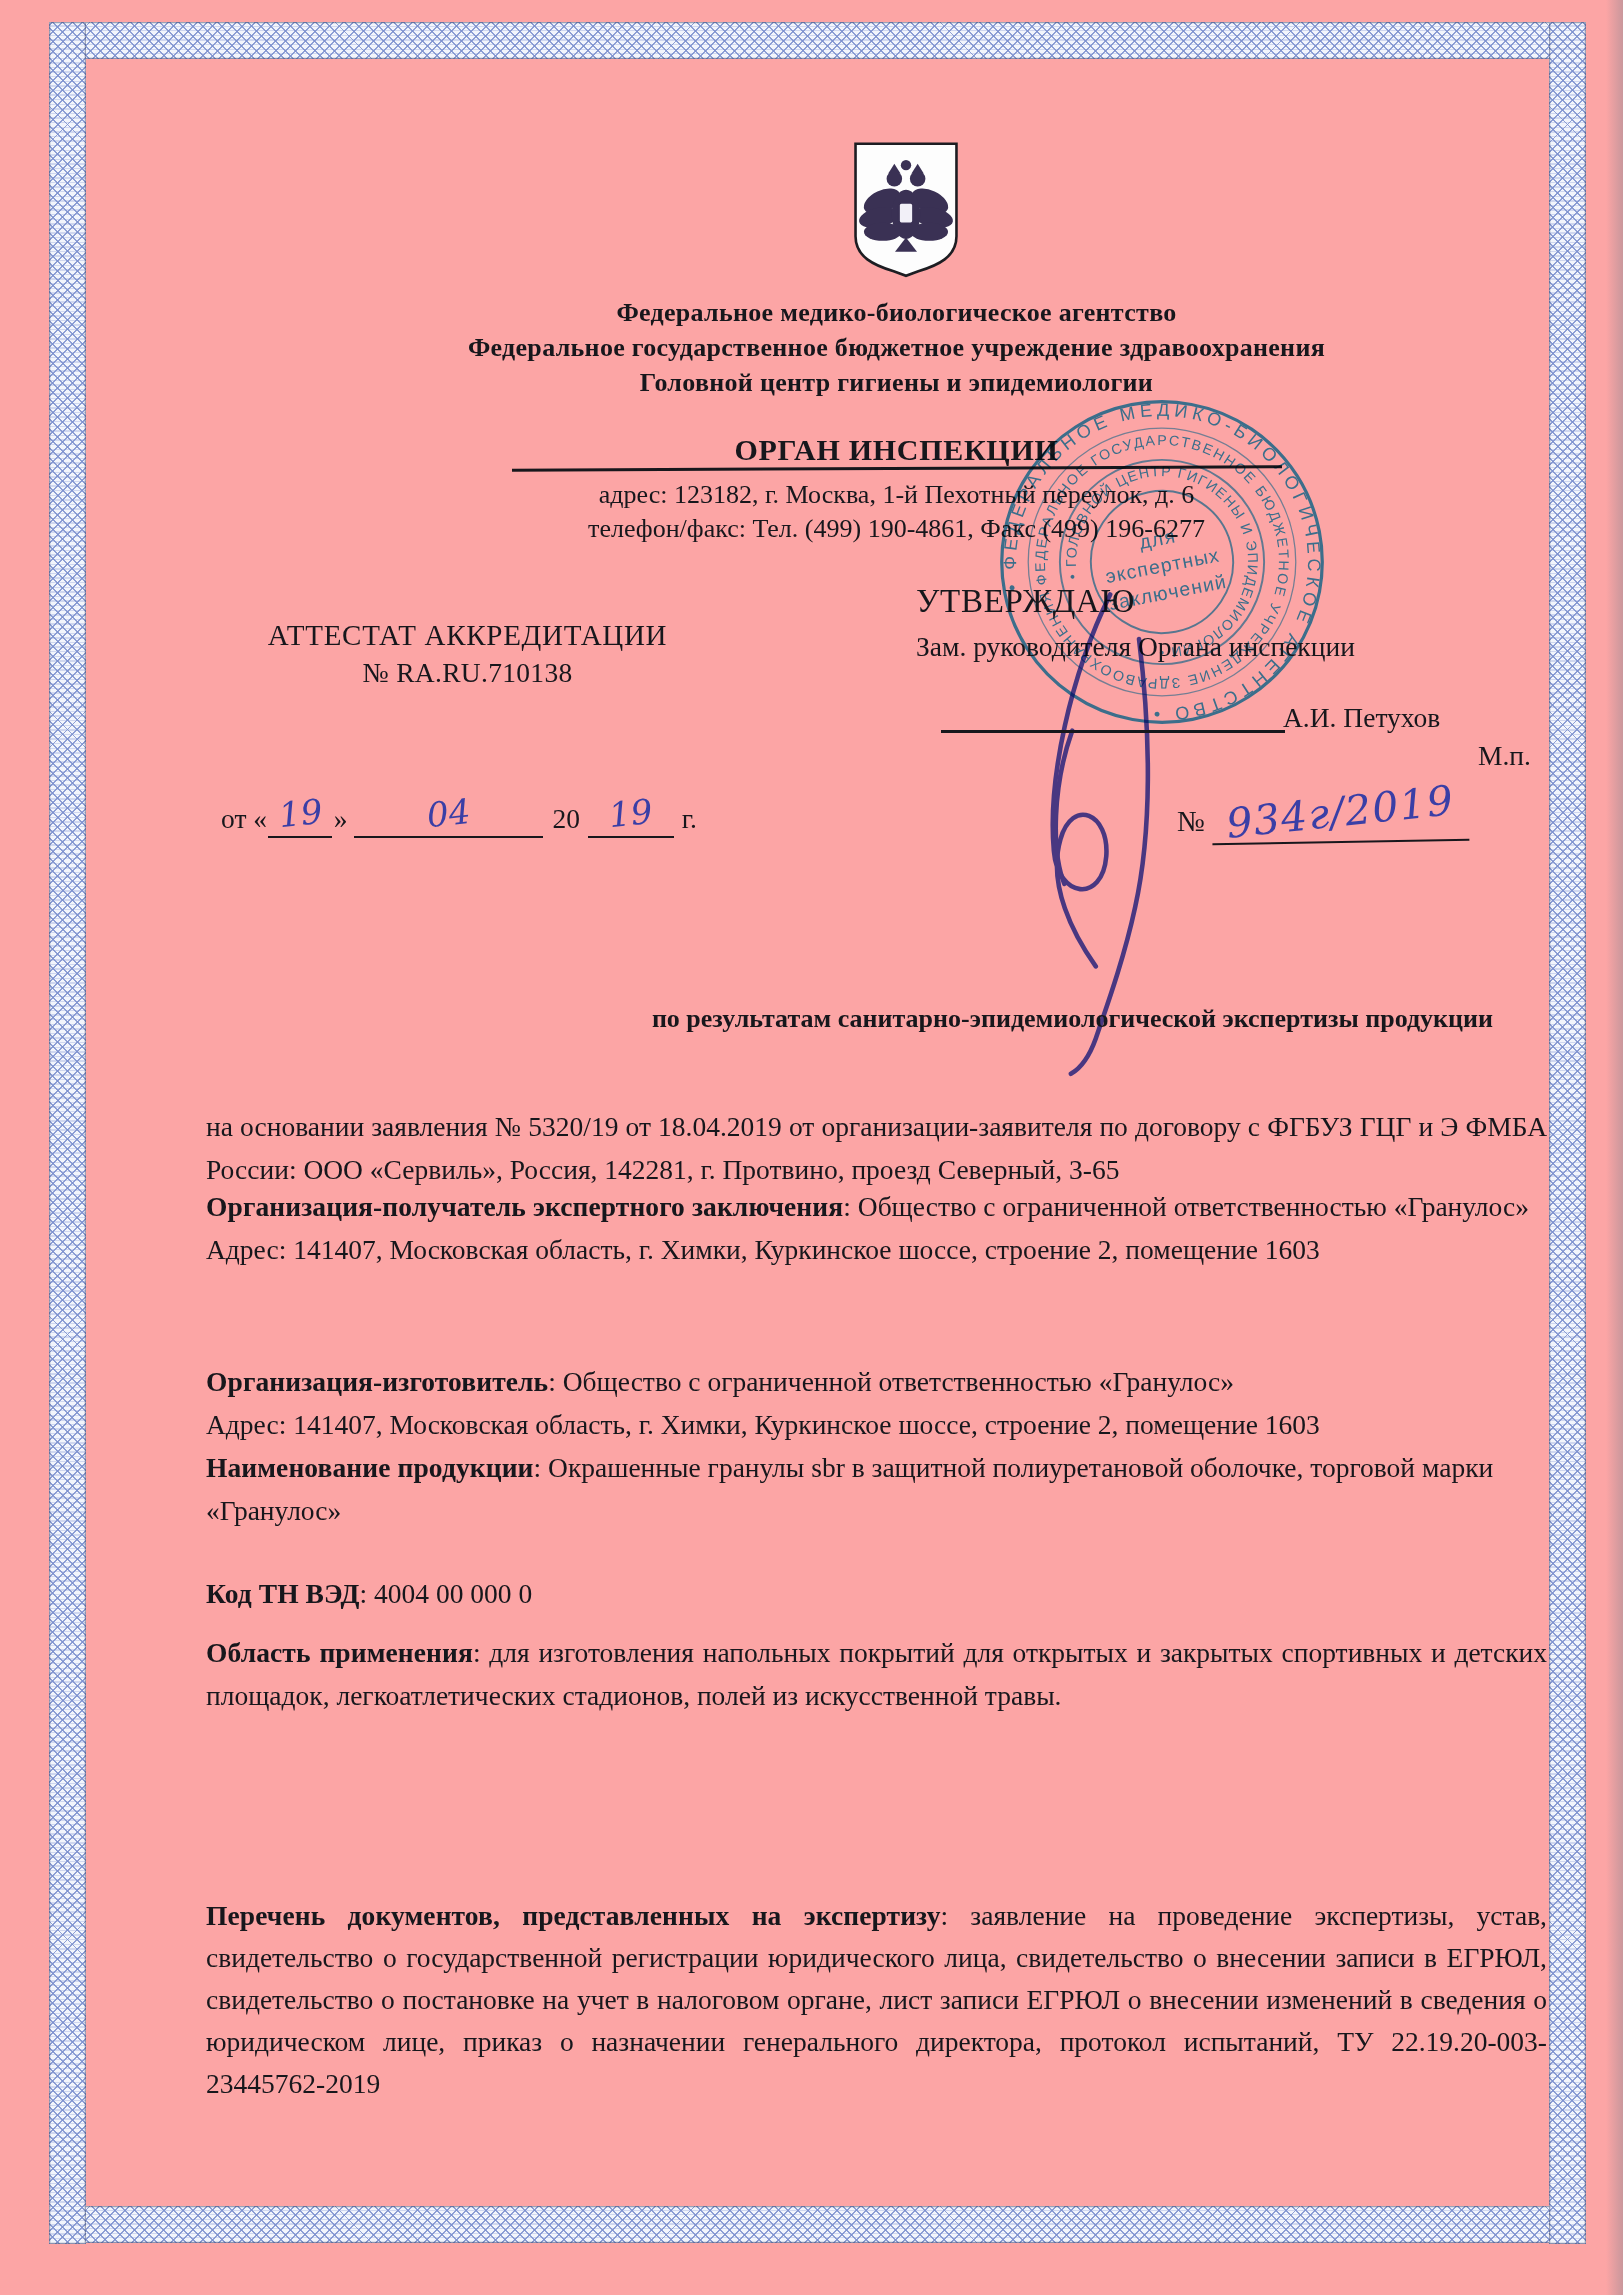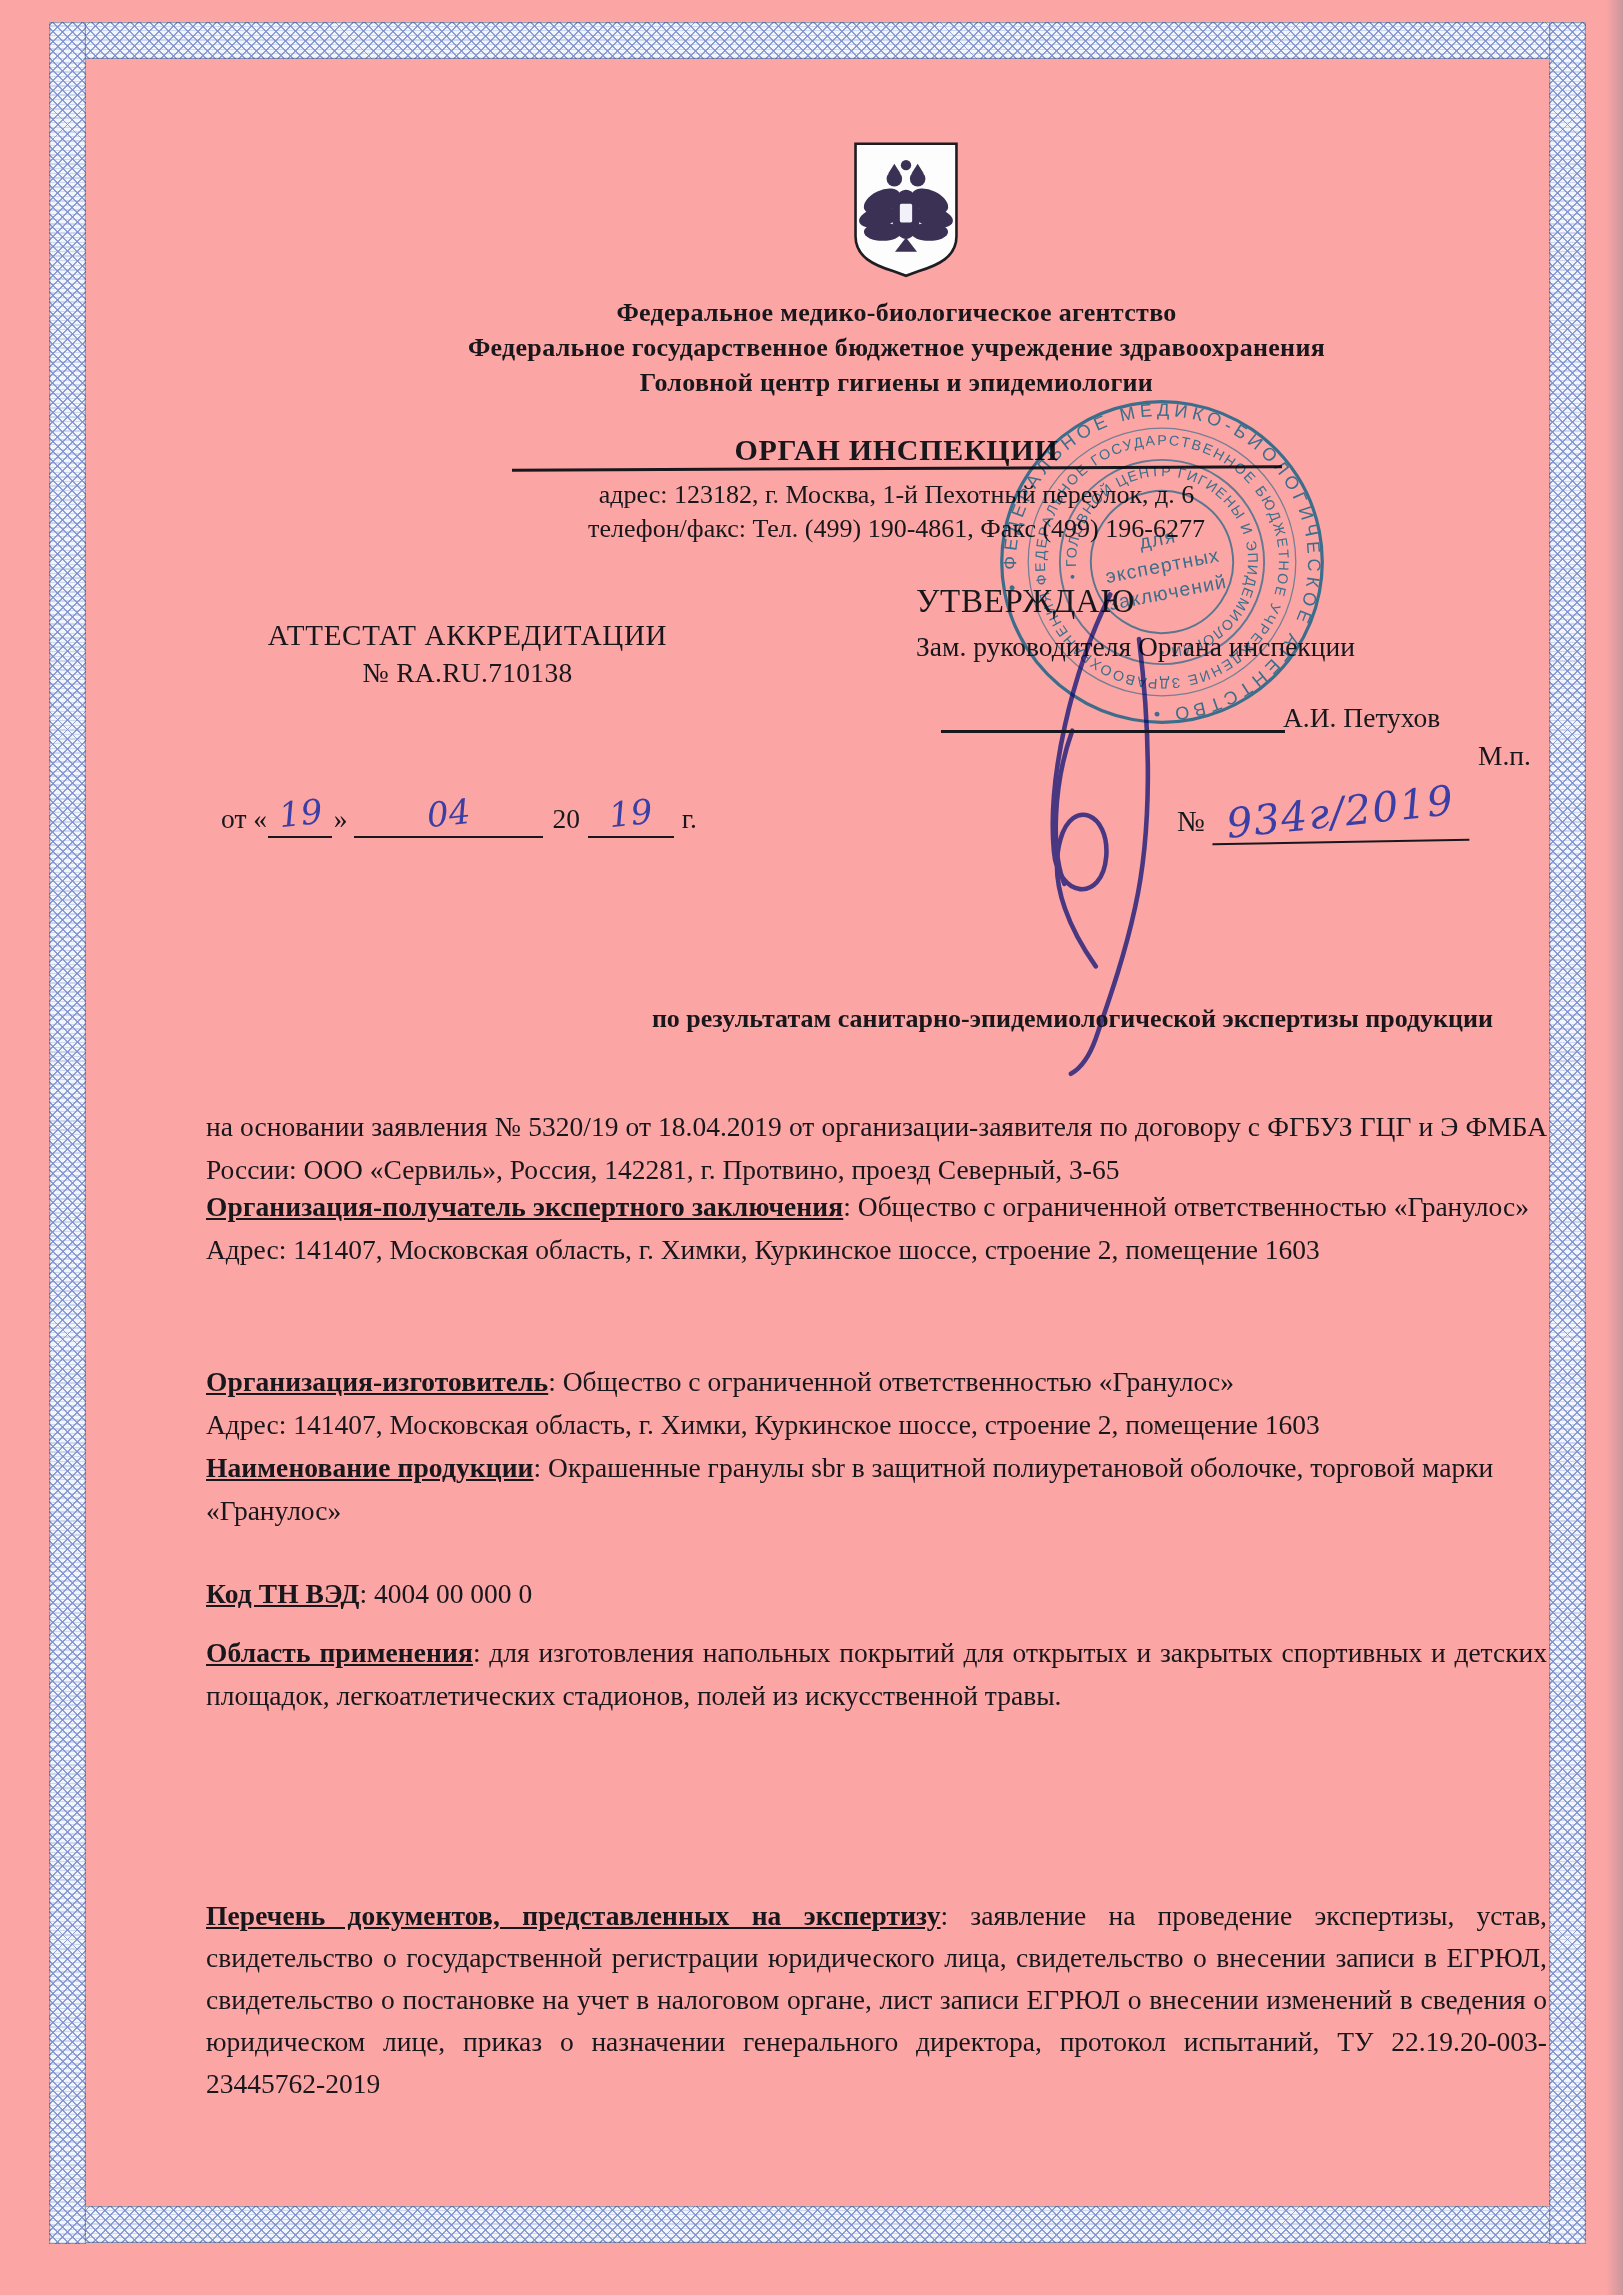--- a/index.html
+++ b/index.html
@@ -78,21 +78,21 @@
   .num-line .num-blank{display:inline-block; width:257px; text-align:center;
     border-bottom:2.6px solid #17171c; transform:rotate(-1deg);}
   .num-line .hw{font-size:41px; letter-spacing:1.3px; position:relative; top:-5.2px; transform:rotate(-5deg);}
 
   
   .doc-title{position:absolute; left:288px; top:946px; width:1139px; text-align:center;
     font-weight:bold; font-size:35px; letter-spacing:1.3px;}
   .doc-subtitle{position:absolute; left:223px; top:1004px; width:1270px; text-align:right;
     font-weight:bold; font-size:26px;}
   .para{position:absolute; left:206px; width:1341px; font-size:27.5px; line-height:43px;}
-  .para b{letter-spacing:0.1px;text-decoration:underline;}
+  .para b{letter-spacing:0.1px;}
   .j{text-align:justify;}
   .p1{top:1077px;}
   .p2{top:1157px;}
   .p3{top:1332px;}
   .p4{top:1418px;}
   .p5{top:1544px;}
   .p6{top:1603px;}
   .p7{top:1778px;}
   .p8{top:1867px; line-height:42px;}
   .blockline{display:block;}

